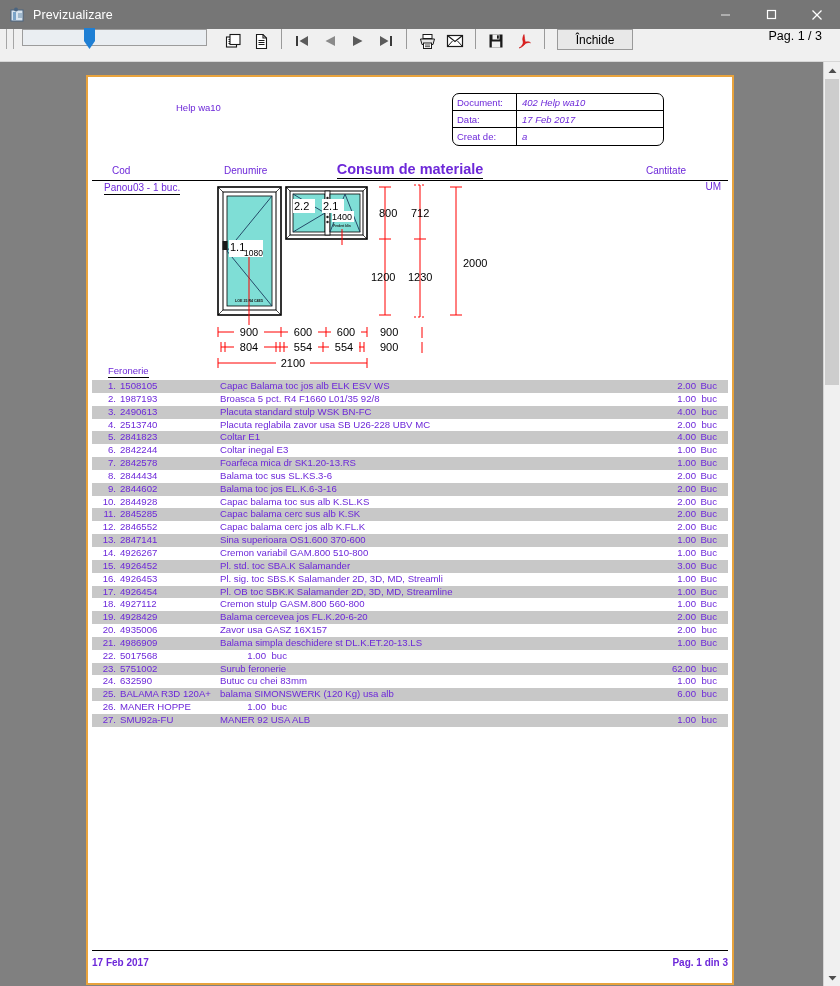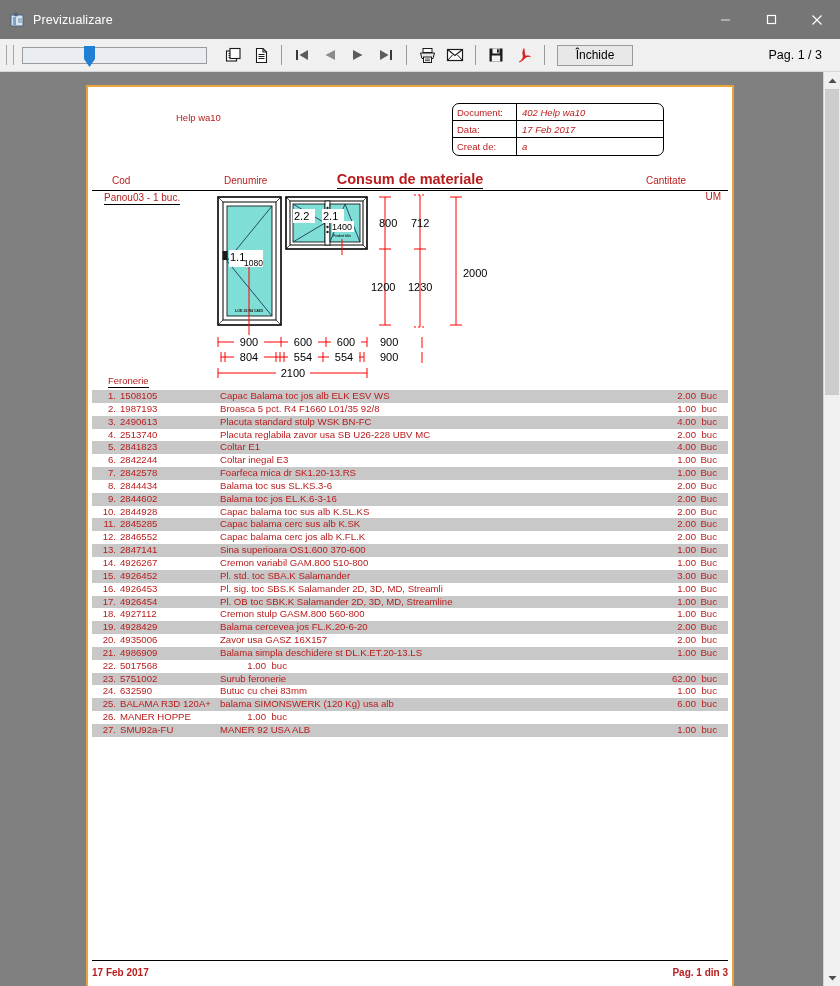--- a/index.html
+++ b/index.html
@@ -12,21 +12,21 @@
   }
   .window {
     width: 840px; height: 986px;
     position: relative;
     background: #808080;
     display: flex;
     flex-direction: column;
   }
   
   .titlebar {
-    height: 39px;
+    height: 29px;
     background: #767676;
     display: flex;
     align-items: center;
     flex: 0 0 auto;
     position: relative;
   }
   .title-icon {
     width: 16px; height: 16px;
     margin-left: 9px; margin-right: 8px;
     position: relative;
@@ -48,21 +48,20 @@
     display: flex; align-items: center; justify-content: center;
     color: #ffffff;
   }
   .win-btn svg { display:block; }
   
   .toolbar {
     height: 33px;
     background: #f0f0f0;
     border-bottom: 1px solid #d6d6d6;
     display: flex;
-    align-items: center;
     flex: 0 0 auto;
     padding: 0 6px 0 4px;
     position: relative;
   }
   .tb-grip {
     width: 3px; height: 20px;
     border-left: 1px solid #a6a6a6;
     margin: 0 2px;
   }
   .zoom-slider {
@@ -143,21 +142,21 @@
     left: 86px; top: 13px;
     width: 648px; height: 910px;
     background: #ffffff;
     border: 2px solid #e8a33d;
   }
   .page-inner {
     position: absolute;
     inset: 0;
     padding: 0;
     font-family: "Liberation Sans", sans-serif;
-    color: #b91c1c;
+    color: #6d28d9;
   }
   .doc-topleft {
     position: absolute;
     left: 88px; top: 25px;
     font-size: 9.5px;
   }
   
   .info-box {
     position: absolute;
     right: 68px; top: 16px;

